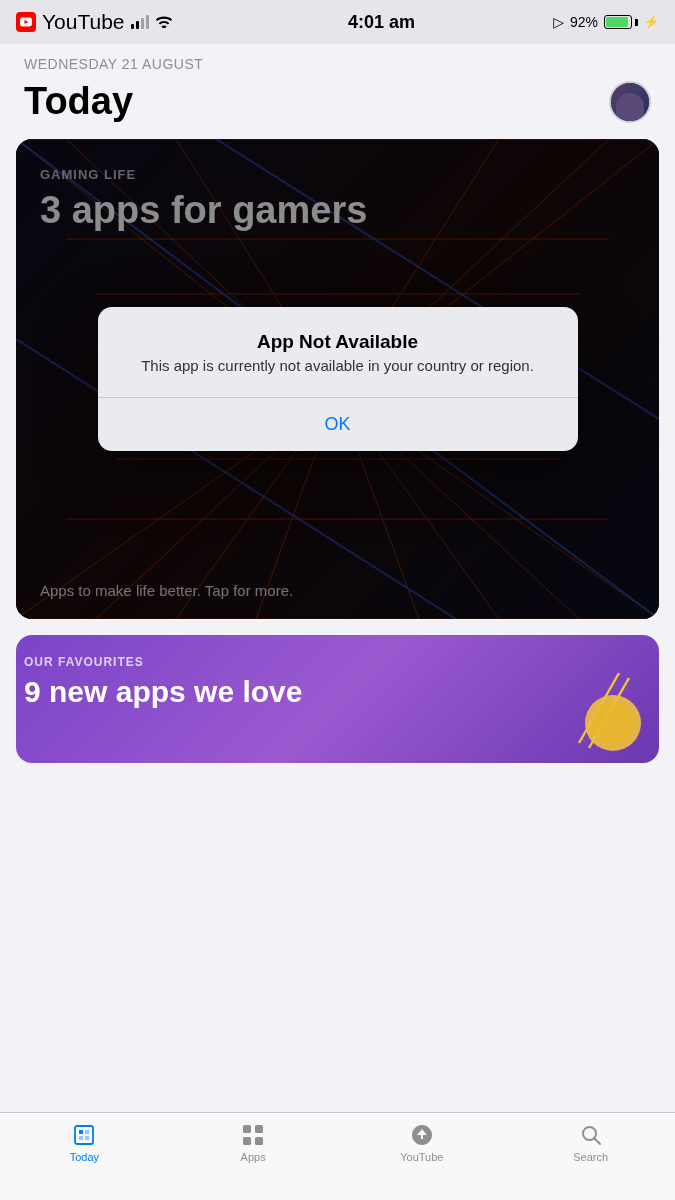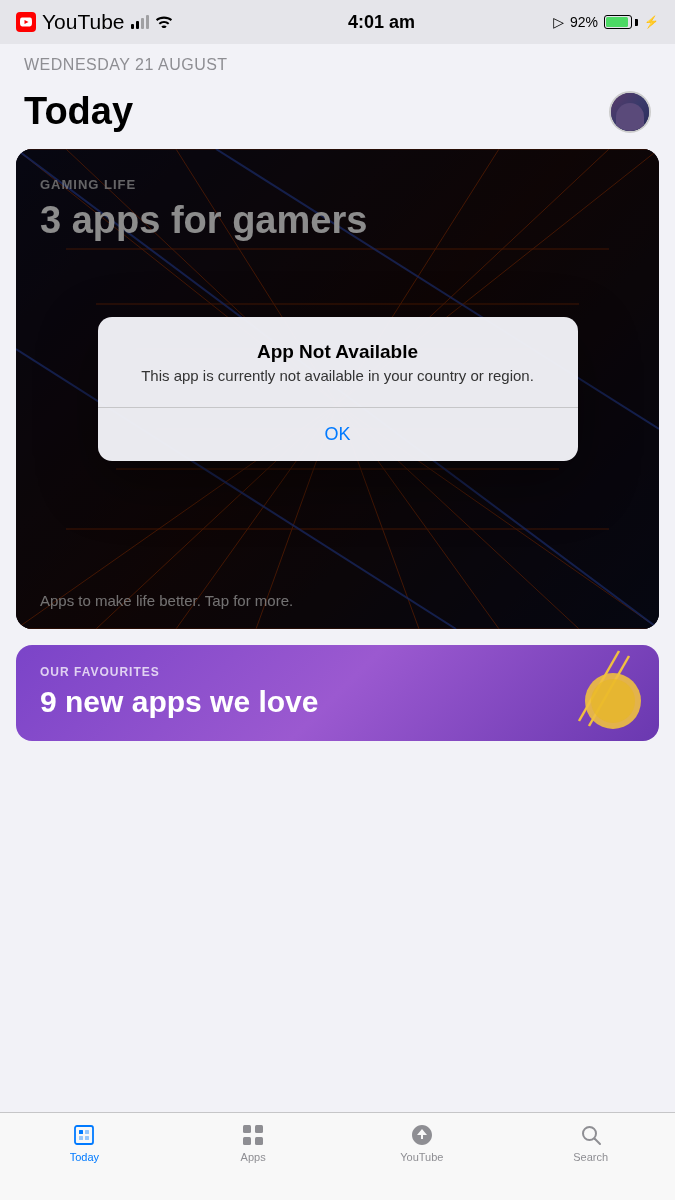--- a/index.html
+++ b/index.html
@@ -132,25 +132,25 @@
       position: relative;
     }
 
     
     .today-header {
       padding: 12px 24px 16px;
       background: #f2f2f7;
     }
 
     .date-label {
-      font-size: 16px;
+      font-size: 14px;
       font-weight: 500;
       color: #8e8e93;
       letter-spacing: 0.5px;
-      margin-bottom: 16px;
+      margin-bottom: 8px;
     }
 
     .today-title-row {
       display: flex;
       align-items: center;
       justify-content: space-between;
     }
 
     .today-title {
       font-size: 38px;
@@ -300,24 +300,24 @@
       background: transparent;
       border: none;
       outline: none;
     }
 
     
     .second-card {
       margin: 16px 16px 0;
       border-radius: 16px;
       overflow: hidden;
-      height: 96px;
+      height: 128px;
       background: linear-gradient(135deg, #7b44c8, #9b59d0, #6a38b0);
       position: relative;
-      padding: 20px 24px;
+      padding: 20px 8px;
     }
 
     .second-card-tag {
       font-size: 12px;
       font-weight: 600;
       color: rgba(255,255,255,0.75);
       letter-spacing: 1px;
       text-transform: uppercase;
       margin-bottom: 6px;
     }

